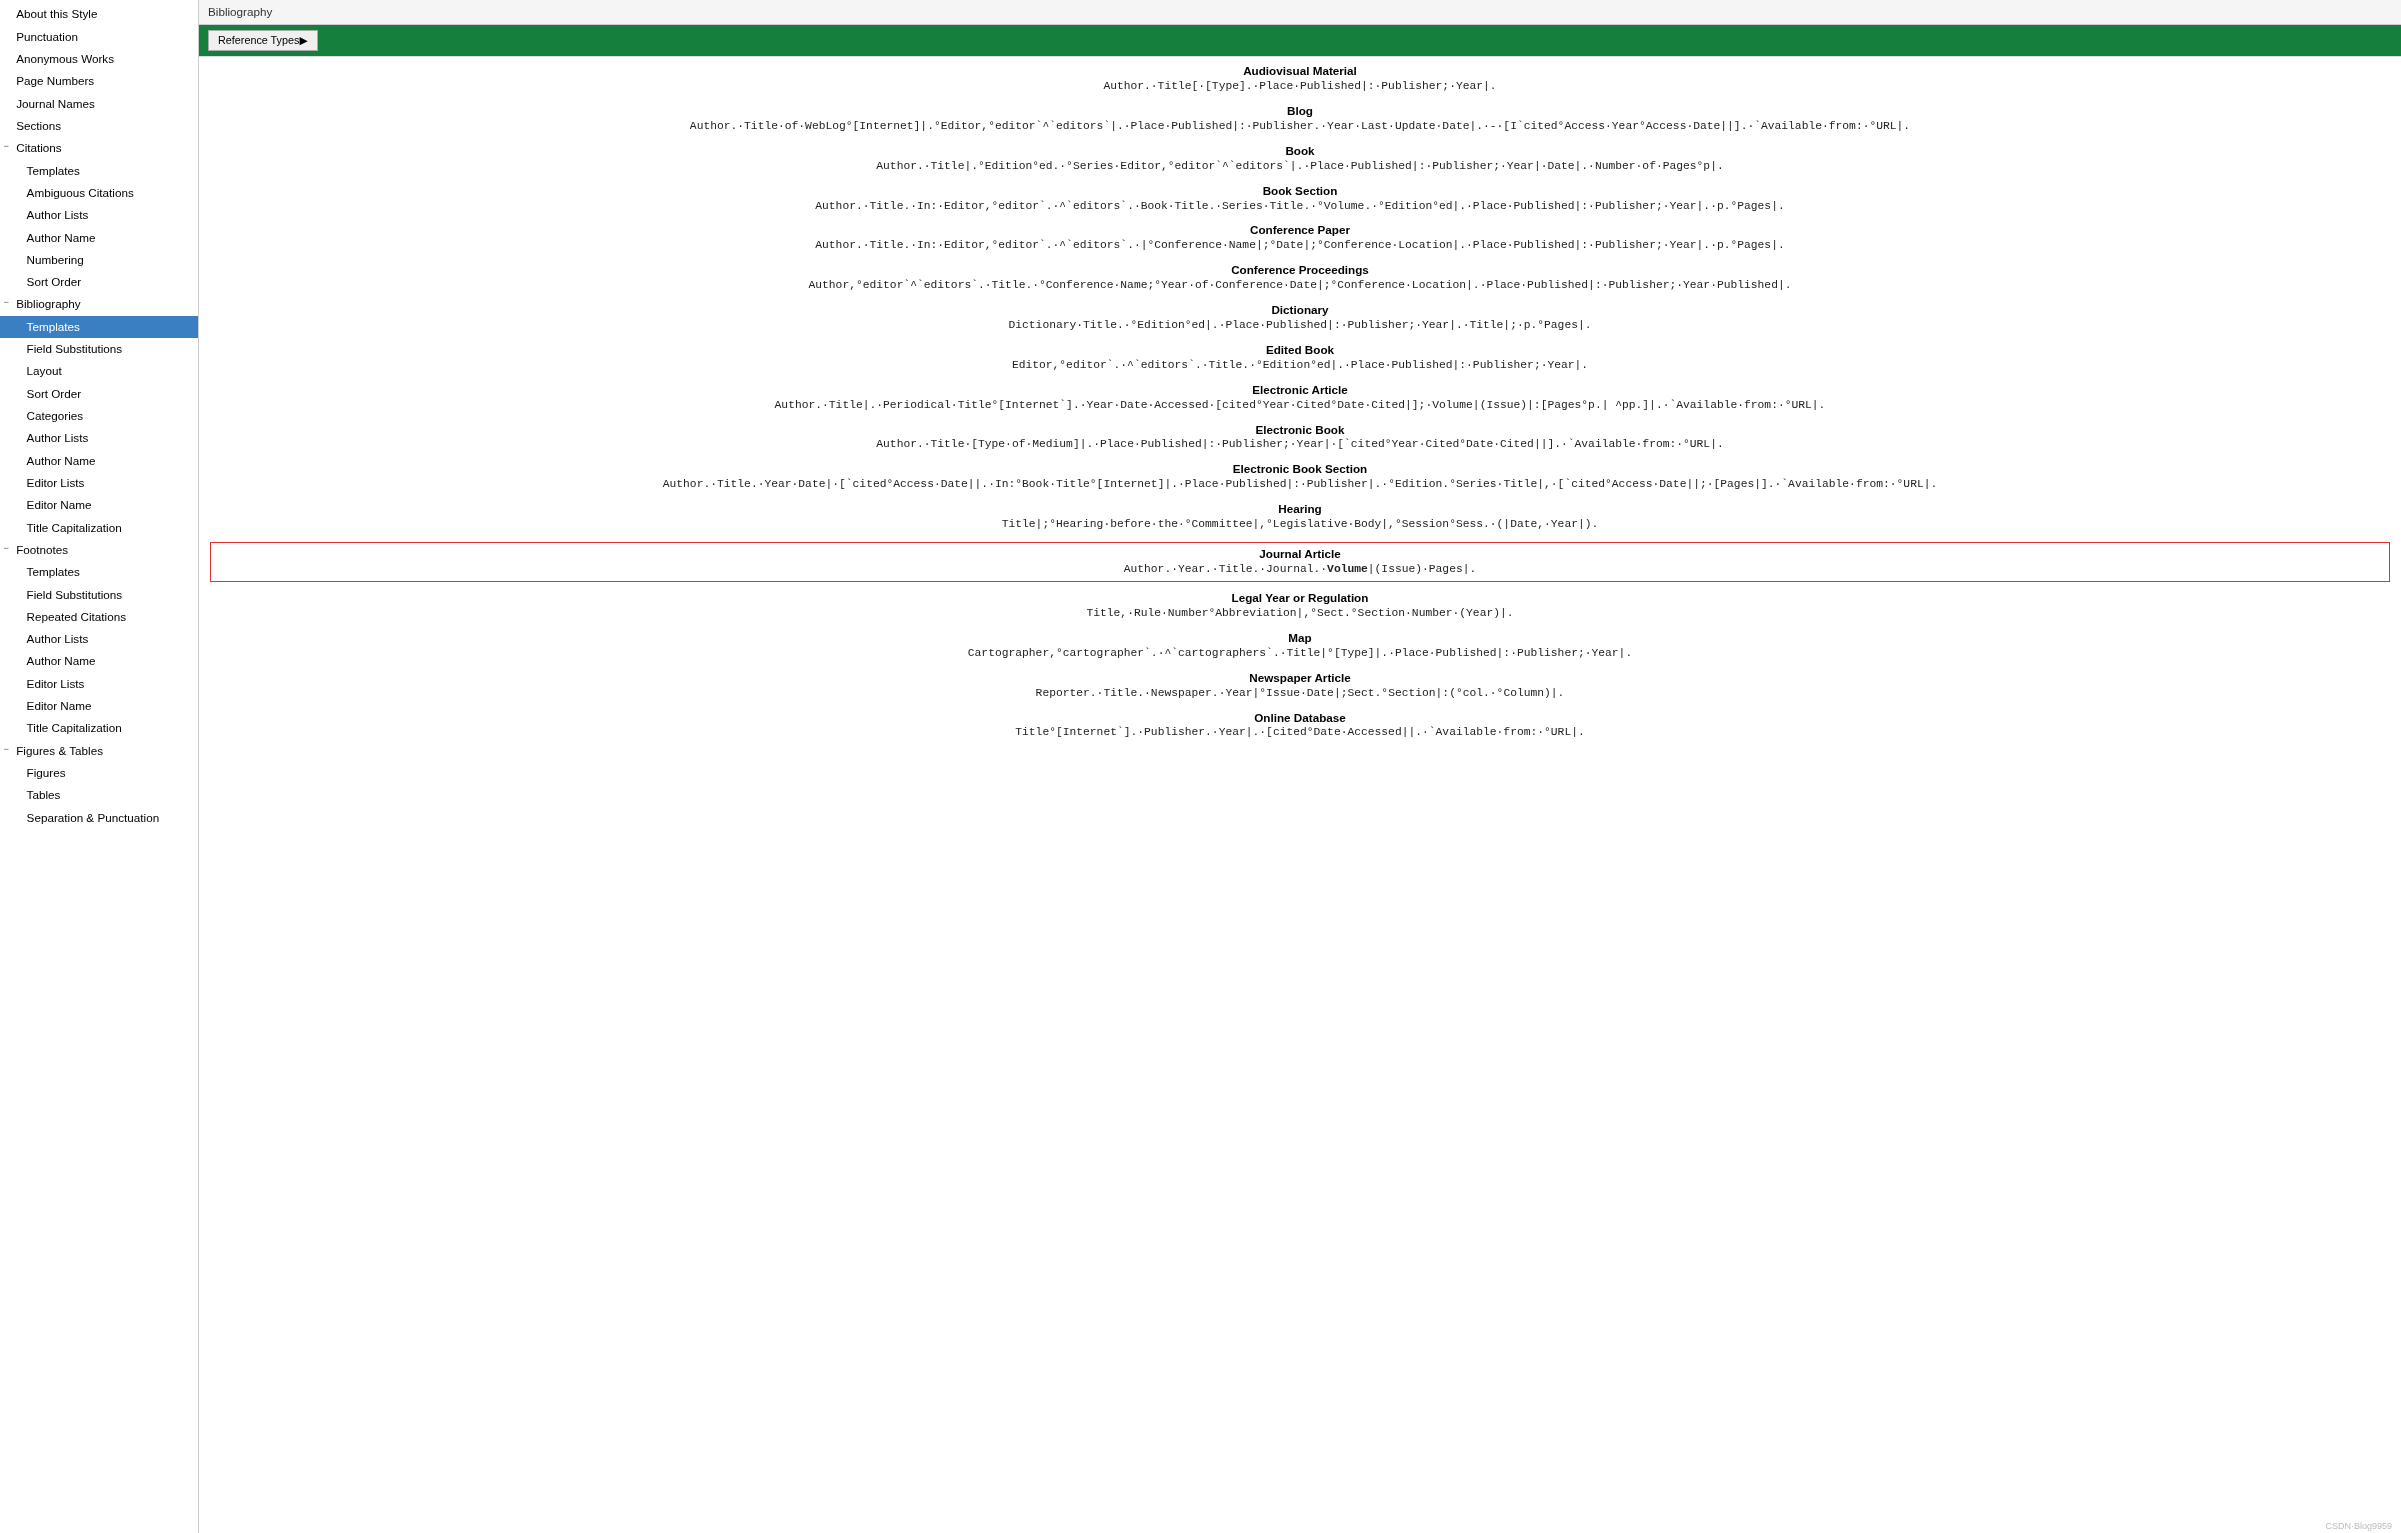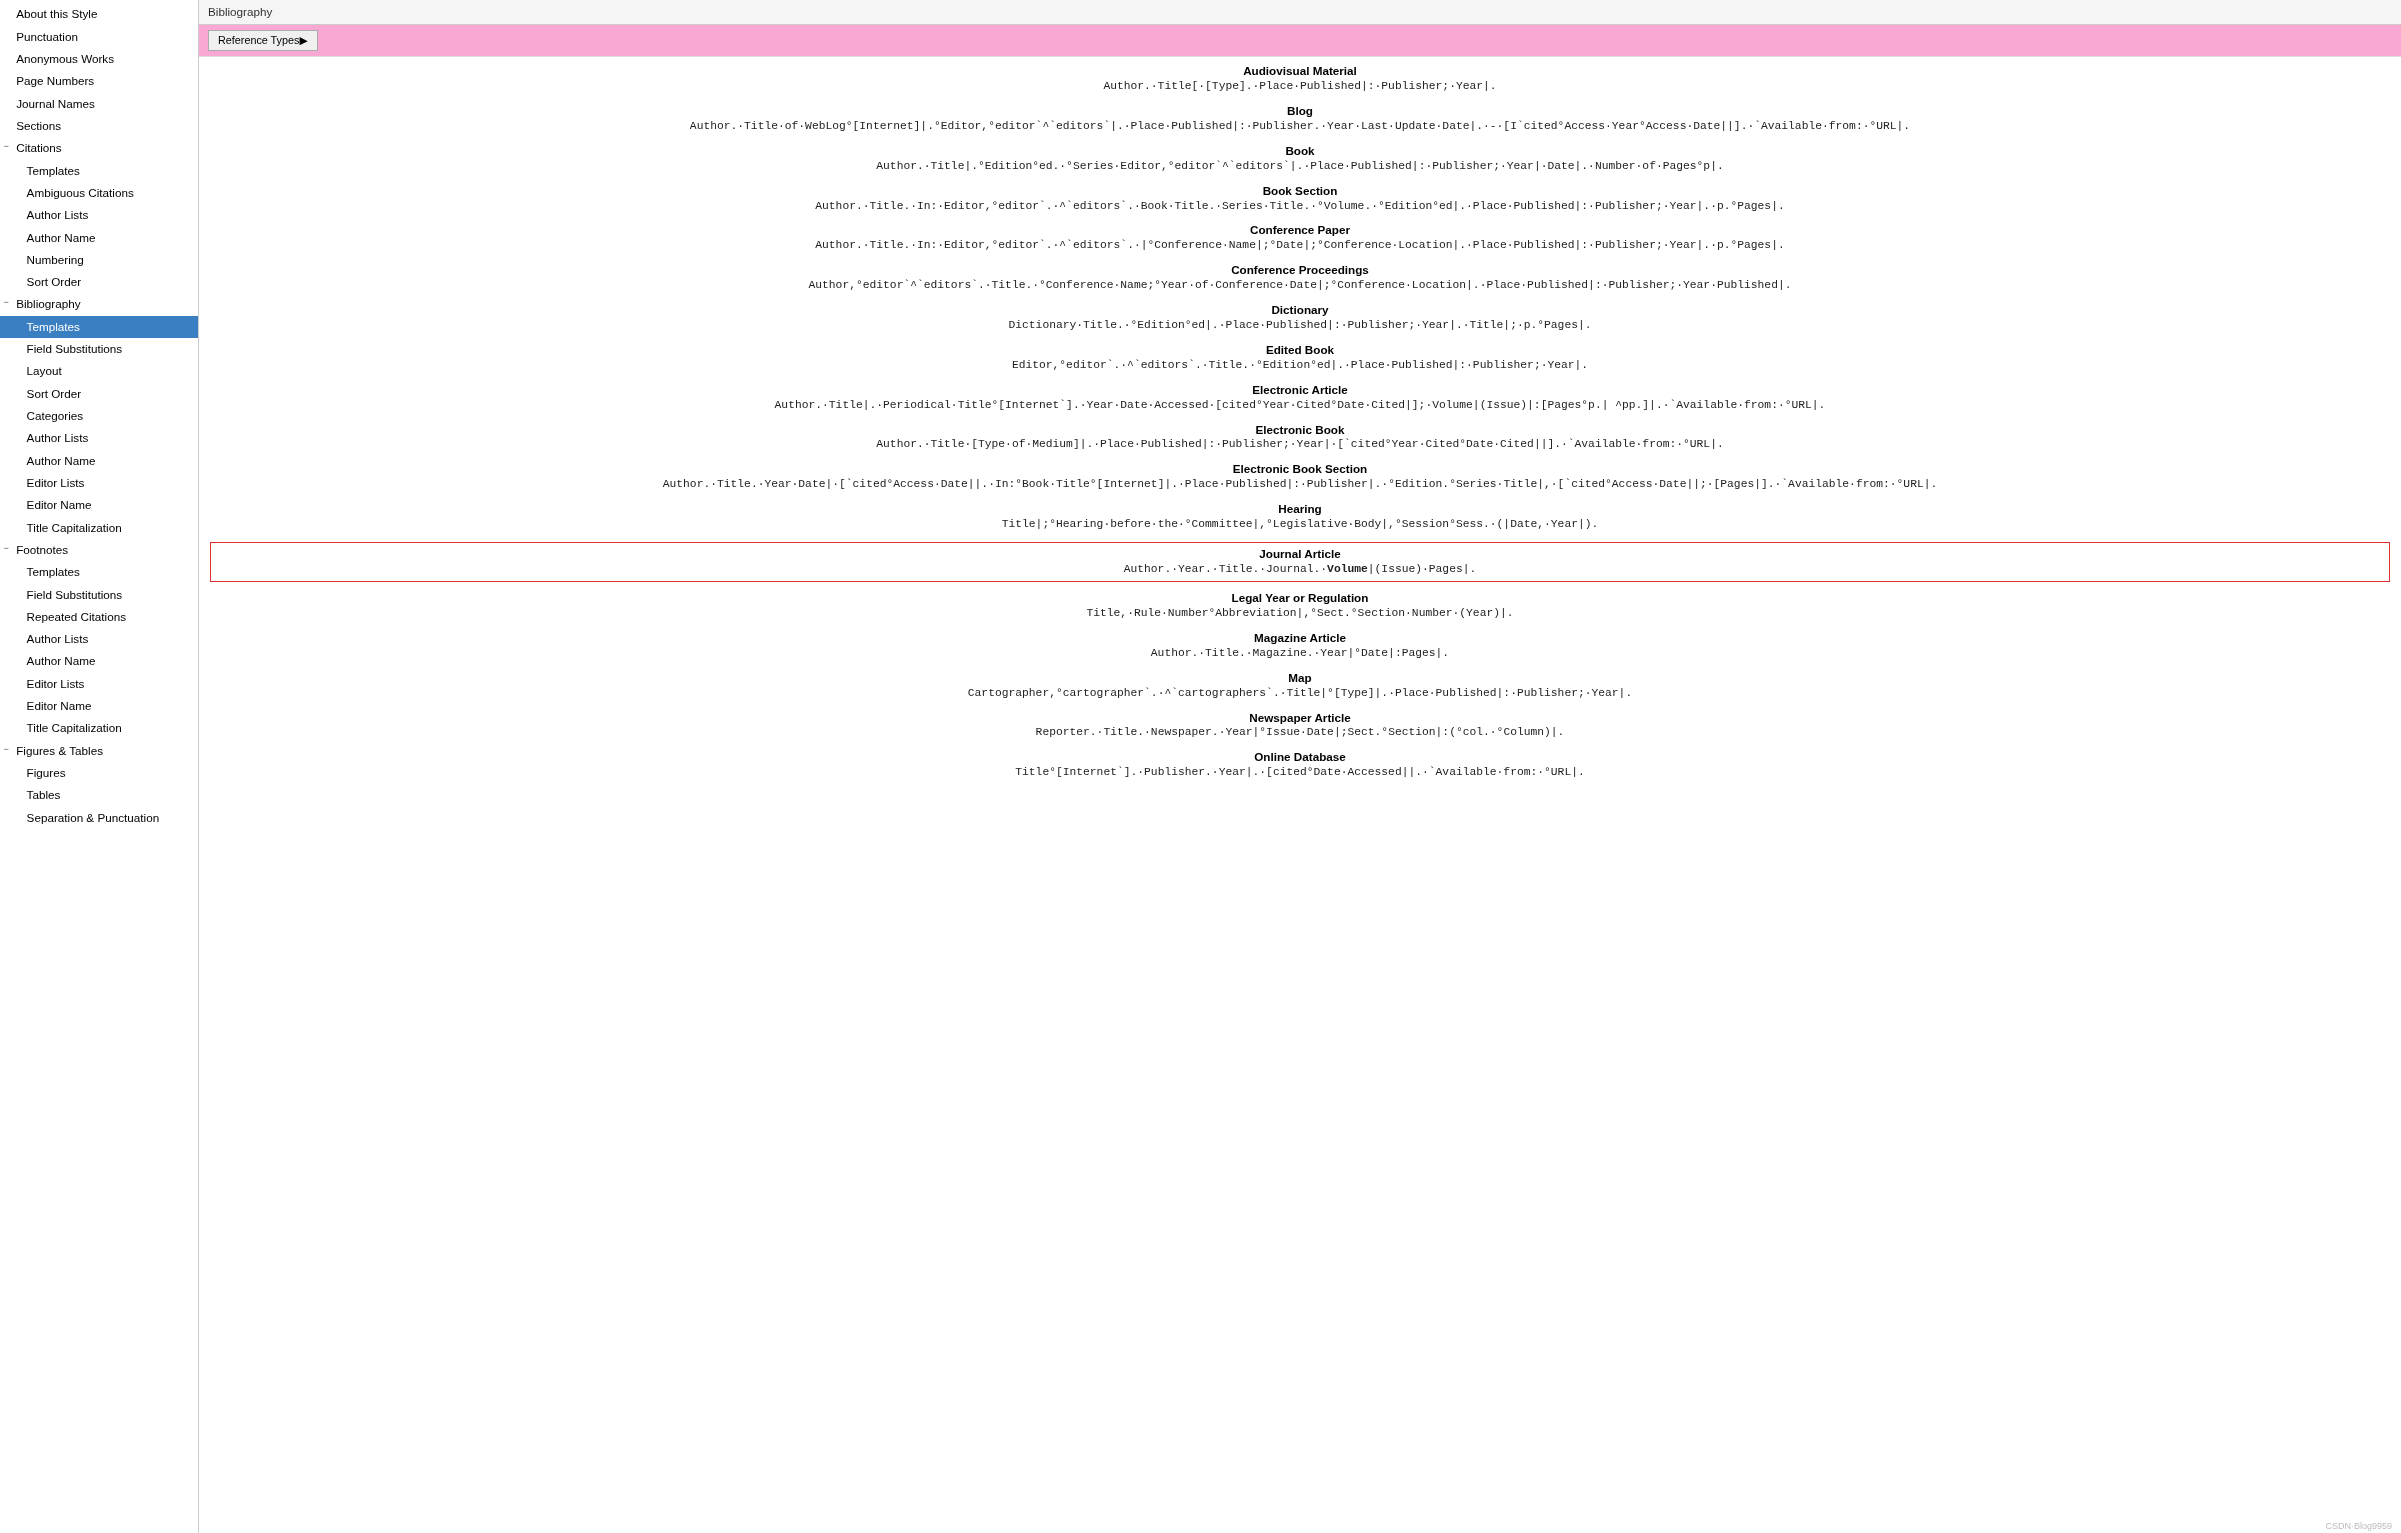--- a/index.html
+++ b/index.html
@@ -61,21 +61,21 @@
       background: #f5f5f5;
       border-bottom: 0.9px solid #ccc;
       padding: 5.4px 9px;
       font-size: 11.7px;
       color: #333;
       font-weight: normal;
     }
 
     #toolbar {
       padding: 5.4px 9px;
-      background: #f9a8d4;
+      background: #15803d;
       border-bottom: 0.9px solid #ddd;
       display: flex;
       align-items: flex-start;
       gap: 7.2px;
     }
 
     .btn {
       padding: 2.7px 9px;
       font-size: 10.8px;
       background: #f0f0f0;
@@ -338,24 +338,20 @@
       </div>
       <div class="ref-entry highlighted">
         <div class="ref-type-name">Journal Article</div>
         <div class="ref-template">Author.·Year.·Title.·Journal.·<strong>Volume</strong>|(Issue)·Pages|.</div>
       </div>
       <div class="ref-entry">
         <div class="ref-type-name">Legal Year or Regulation</div>
         <div class="ref-template">Title,·Rule·Number°Abbreviation|,°Sect.°Section·Number·(Year)|.</div>
       </div>
       <div class="ref-entry">
-        <div class="ref-type-name">Magazine Article</div>
-        <div class="ref-template">Author.·Title.·Magazine.·Year|°Date|:Pages|.</div>
-      </div>
-      <div class="ref-entry">
         <div class="ref-type-name">Map</div>
         <div class="ref-template">Cartographer,°cartographer`.·^`cartographers`.·Title|°[Type]|.·Place·Published|:·Publisher;·Year|.</div>
       </div>
       <div class="ref-entry">
         <div class="ref-type-name">Newspaper Article</div>
         <div class="ref-template">Reporter.·Title.·Newspaper.·Year|°Issue·Date|;Sect.°Section|:(°col.·°Column)|.</div>
       </div>
       <div class="ref-entry">
         <div class="ref-type-name">Online Database</div>
         <div class="ref-template">Title°[Internet`].·Publisher.·Year|.·[cited°Date·Accessed||.·`Available·from:·°URL|.</div>

